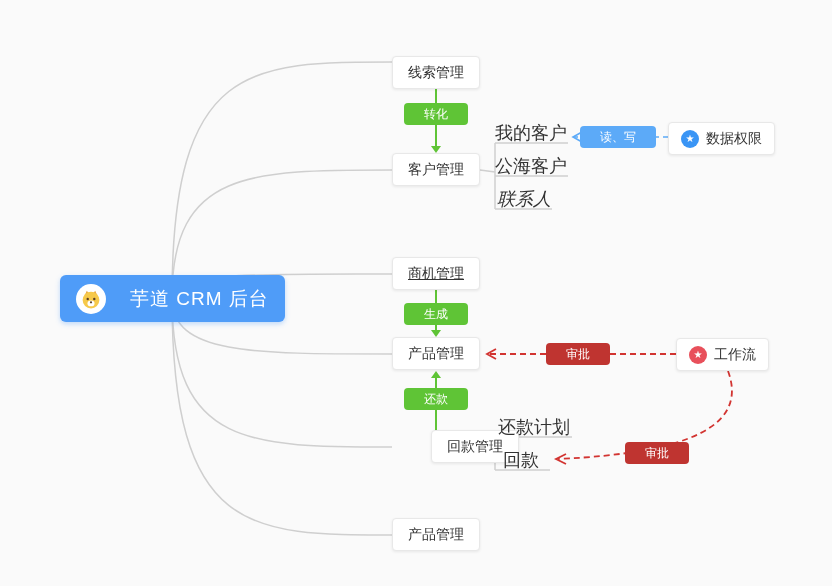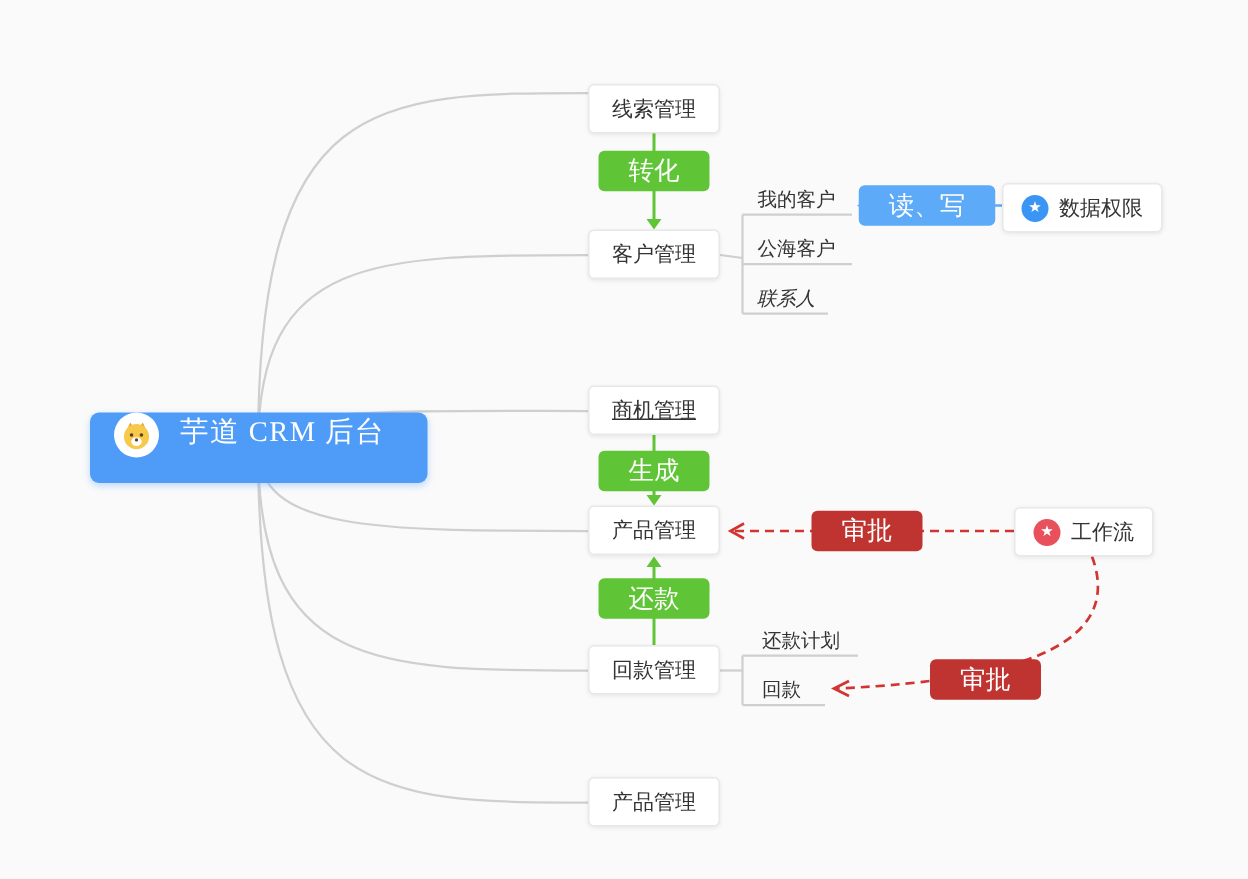--- a/index.html
+++ b/index.html
@@ -30,36 +30,36 @@
 
   .node{
     position:absolute;z-index:2;background:#fff;border:1px solid var(--node-border);
     border-radius:4px;box-shadow:0 1px 3px rgba(0,0,0,.08);
     display:flex;align-items:center;justify-content:center;
     font-size:14px;color:var(--text);cursor:default;
   }
   .main-node{left:392px;width:88px;height:33px;}
   .side-node{height:33px;gap:7px;padding:0 12px;}
   .child-label{
-    position:absolute;z-index:2;font-size:13px;color:var(--text);
+    position:absolute;z-index:2;font-size:18px;color:var(--text);
     transform:translate(-50%,-50%);white-space:nowrap;
   }
   .badge{
     position:absolute;z-index:3;transform:translate(-50%,-50%);
-    color:#fff;font-size:17px;line-height:1;padding:5px 20px;border-radius:4px;
+    color:#fff;font-size:12px;line-height:1;padding:5px 20px;border-radius:4px;
     white-space:nowrap;
   }
   .badge.green{background:var(--green);}
   .badge.blue{background:var(--blue-badge);}
   .badge.red{background:var(--red-badge);}
 
   .root-node{
     position:absolute;z-index:2;left:60px;top:275px;width:225px;height:47px;
-    background:var(--root-blue);border-radius:6px;display:flex;align-items:flex-start;
-    gap:14px;padding-left:16px;box-shadow:0 2px 5px rgba(79,156,248,.35);font-family:Liberation Serif, serif;
+    background:var(--root-blue);border-radius:6px;display:flex;align-items:center;
+    gap:24px;padding-left:16px;box-shadow:0 2px 5px rgba(79,156,248,.35);
   }
   .root-label{color:#fff;font-size:19px;font-weight:500;letter-spacing:1px;}
   .root-icon{
     width:30px;height:30px;border-radius:50%;background:#fff;flex:0 0 auto;
     display:flex;align-items:center;justify-content:center;
   }
   .circle-star{
     width:18px;height:18px;border-radius:50%;color:#fff;font-size:10px;
     display:flex;align-items:center;justify-content:center;flex:0 0 auto;
   }
@@ -130,21 +130,21 @@
     </div>
   <div class="node main-node" style="top:153px;">
       <span>客户管理</span>
     </div>
   <div class="node main-node" style="top:257px;text-decoration:underline;">
       <span>商机管理</span>
     </div>
   <div class="node main-node" style="top:337px;">
       <span>产品管理</span>
     </div>
-  <div class="node main-node" style="top:430px;">
+  <div class="node main-node" style="top:430px;margin-left:39px;">
       <span>回款管理</span>
     </div>
   <div class="node main-node" style="top:518px;">
       <span>产品管理</span>
     </div>
 
   <span class="child-label" style="left:531px;top:133px;">我的客户</span>
   <span class="child-label" style="left:531px;top:166px;">公海客户</span>
   <span class="child-label" style="left:524px;top:199px;font-style:italic;">联系人</span>
 

